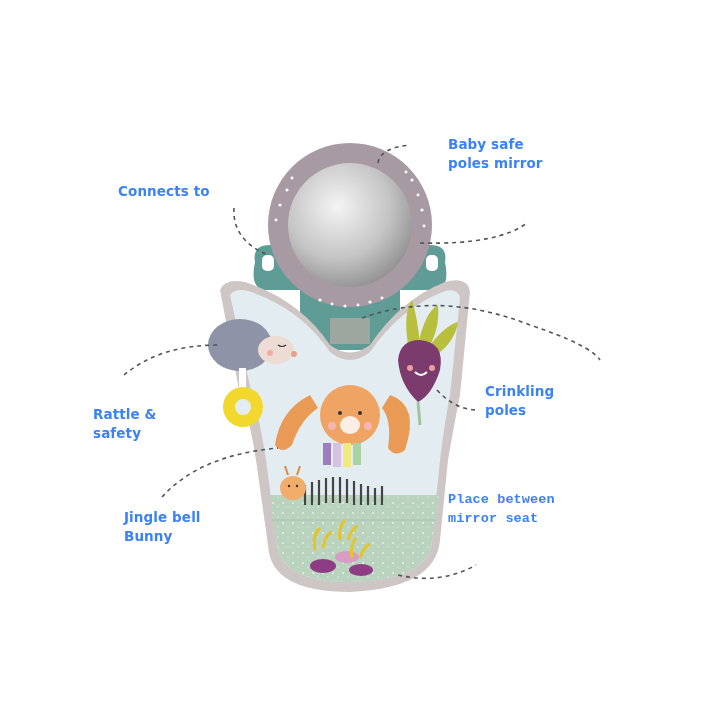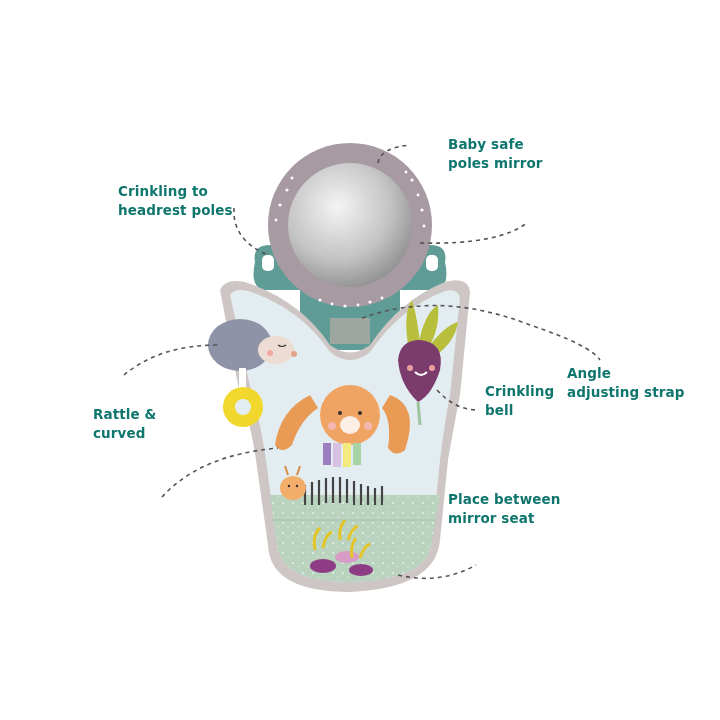--- a/index.html
+++ b/index.html
@@ -1,19 +1,19 @@
 <!DOCTYPE html>
 <html><head>
   <meta charset="utf-8">
   <style>
     html, body { margin: 0; padding: 0; background: #ffffff; }
     body { width: 720px; height: 720px; position: relative; overflow: hidden;
       font-family: "DejaVu Sans", sans-serif; }
     .stage { position: absolute; left: 0; top: 0; width: 720px; height: 720px; }
-    .label { position: absolute; color: #0f766e; font-size: 13.5px; line-height: 19px;
+    .label { position: absolute; color: #3b82f6; font-size: 13.5px; line-height: 19px;
       font-weight: bold; letter-spacing: 0.1px; white-space: nowrap; }
     .label span { display: block; }
     svg { position: absolute; left: 0; top: 0; }
   </style>
 </head>
 <body>
 
 <div class="stage">
 
   <svg width="720" height="720" viewBox="0 0 720 720">
@@ -152,39 +152,38 @@
       <path d="M398 575 Q440 585 476 565"></path>
     </g>
   </svg>
 
   <div class="label" style="left:448px; top:135px;">
     <span>Baby safe</span>
     <span>poles mirror</span>
   </div>
 
   <div class="label" style="left:118px; top:182px;">
-    <span>Crinkling to</span>
-    <span>headrest poles</span>
+    <span>Connects to</span>
   </div>
 
 
-  <div class="label" style="left:567px; top:364px;">
-    <span>Angle</span>
-    <span>adjusting strap</span>
-  </div>
 
   <div class="label" style="left:93px; top:405px;">
     <span>Rattle &amp;</span>
-    <span>curved</span>
+    <span>safety</span>
   </div>
 
   <div class="label" style="left:485px; top:382px;">
     <span>Crinkling</span>
-    <span>bell</span>
+    <span>poles</span>
   </div>
 
+  <div class="label" style="left:124px; top:508px;">
+    <span>Jingle bell</span>
+    <span>Bunny</span>
+  </div>
 
-  <div class="label" style="left:448px; top:490px;">
+  <div class="label" style="left:448px; top:490px;font-family:Liberation Mono, monospace;">
     <span>Place between</span>
     <span>mirror seat</span>
   </div>
 
 </div>
 
 </body></html>

